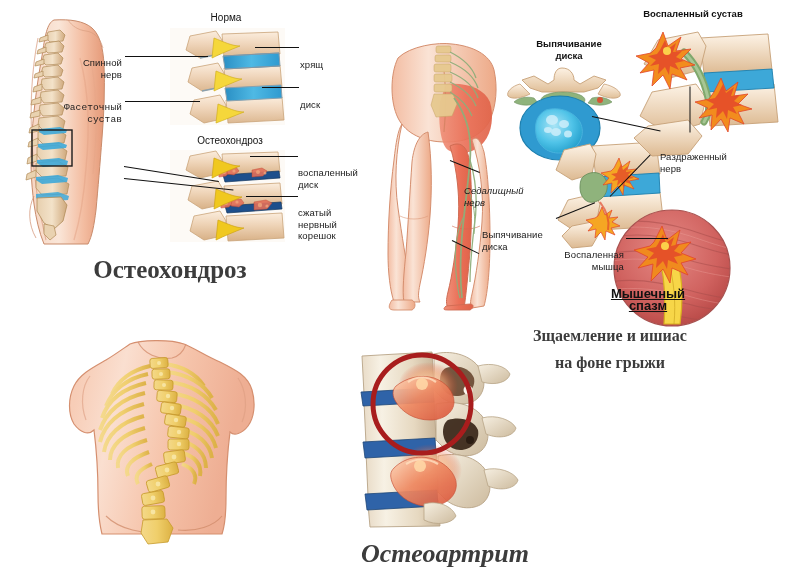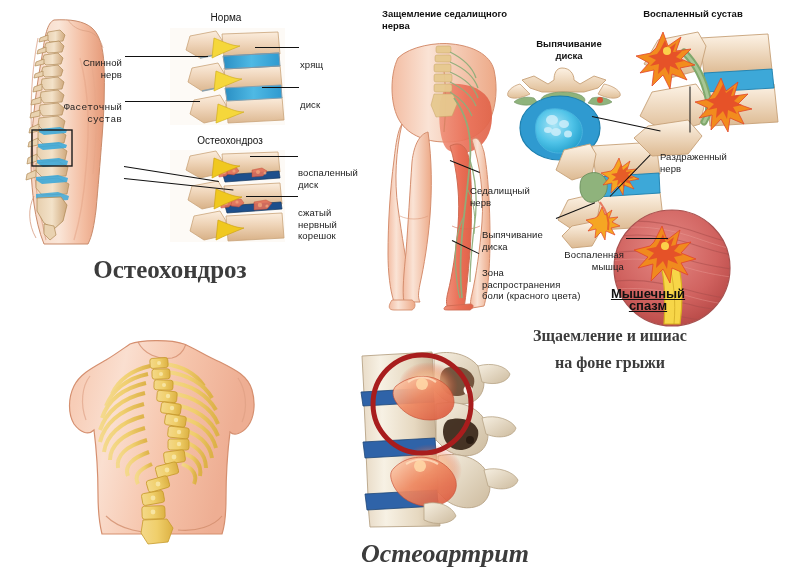--- a/index.html
+++ b/index.html
@@ -251,22 +251,20 @@
     <div class="lbl" style="left:298px;top:190px;width:62px;">сжатый
 нервный
 корешок</div>
     <div class="leader" style="left:246px;top:196px;width:52px;"></div>
 
     <div class="caption" style="left:10px;top:255px;width:320px;font-size:25px;line-height:30px;">Остеохондроз</div>
   </div>
 
   <div class="panel" style="left:360px;top:0;width:440px;height:390px;">
 
-    <div class="hdr" style="left:22px;top:8px;width:150px;text-align:left;font-weight:bold;font-size:9.5px;">Защемление седалищного
-нерва</div>
 
     <svg class="art" style="left:20px;top:40px;" width="130" height="270" viewBox="0 0 130 270">
       <defs>
         <linearGradient id="legSkin" x1="0" y1="0" x2="1" y2="0">
           <stop offset="0%" stop-color="#f3bda3"></stop>
           <stop offset="35%" stop-color="#fae3d5"></stop>
           <stop offset="100%" stop-color="#eda987"></stop>
         </linearGradient>
         <linearGradient id="painSkin" x1="0" y1="0" x2="1" y2="0">
           <stop offset="0%" stop-color="#ef9079"></stop>
@@ -467,31 +465,28 @@
       <path d="M62,44 C70,62 72,86 68,116 L52,116 C54,88 52,64 46,46 Z" fill="#f7d648" stroke="#d8b01e" stroke-width="1.2"></path>
       <path d="M56,52 C62,72 64,94 62,116" fill="none" stroke="#c79f1b" stroke-width="1" opacity="0.6"></path>
 
       <g>
         <path d="M42,34 l8,-16 l5,14 l13,-10 l-4,15 l15,-3 l-10,11 l15,6 l-15,4 l7,12 l-16,-7 l-2,15 l-7,-14 l-12,12 l2,-17 l-15,4 l10,-11 l-14,-7 l16,-4 Z" fill="#f08a1e" stroke="#e2442a" stroke-width="0.8"></path>
         <path d="M46,36 l5,-10 l3,9 l8,-6 l-3,9 l9,-2 l-6,7 l9,4 l-9,2 l4,7 l-10,-4 l-1,9 l-4,-8 l-7,7 l1,-10 l-9,2 l6,-7 l-8,-4 l10,-2 Z" fill="#e2442a" opacity="0.8"></path>
         <circle cx="53" cy="38" r="4" fill="#fbd14a"></circle>
       </g>
     </svg>
 
-    <div class="lbl" style="left:110px;top:168px;width:72px;">Седалищный
+    <div class="lbl" style="left:104px;top:168px;width:72px;font-style:italic;">Седалищный
 нерв</div>
     <div class="leader" style="left:90px;top:160px;width:32px;transform:rotate(22deg);"></div>
 
     <div class="lbl" style="left:122px;top:212px;width:78px;">Выпячивание
 диска</div>
     <div class="leader" style="left:196px;top:218px;width:42px;transform:rotate(-22deg);"></div>
 
-    <div class="lbl" style="left:122px;top:250px;width:110px;">Зона
-распространения
-боли (красного цвета)</div>
     <div class="leader" style="left:92px;top:240px;width:30px;transform:rotate(26deg);"></div>
 
     <div class="lbl" style="left:300px;top:134px;width:84px;">Раздраженный
 нерв</div>
     <div class="leader" style="left:330px;top:132px;width:46px;transform:rotate(-90deg);transform-origin:0 50%;"></div>
     <div class="leader" style="left:232px;top:116px;width:70px;transform:rotate(12deg);"></div>
     <div class="leader" style="left:250px;top:196px;width:58px;transform:rotate(-46deg);"></div>
 
     <div class="lbl r" style="left:188px;top:232px;width:76px;">Воспаленная
 мышца</div>

